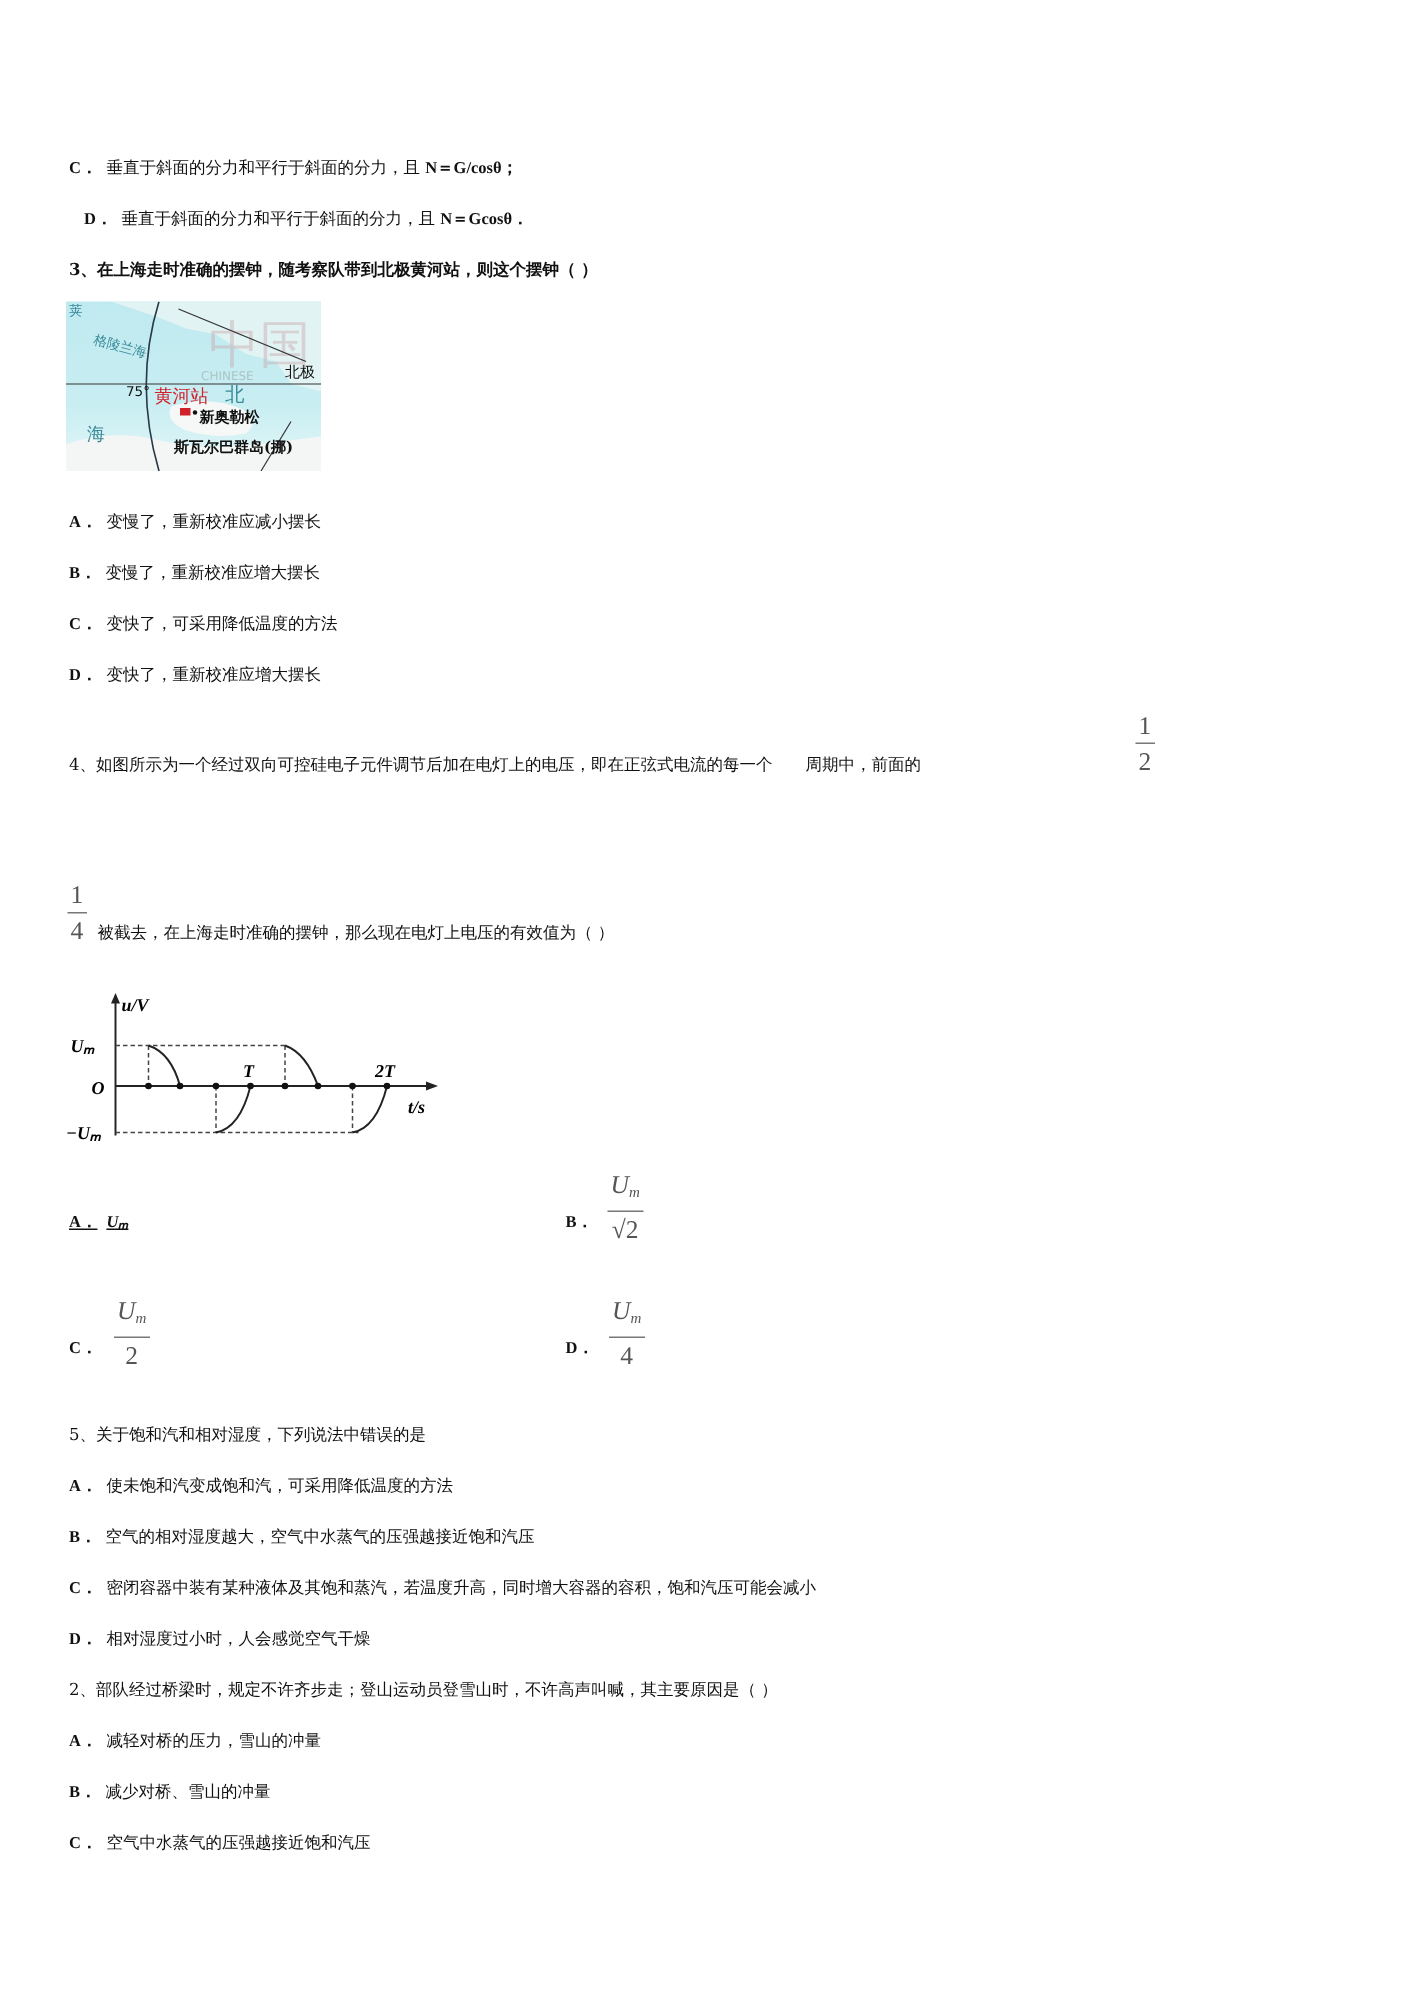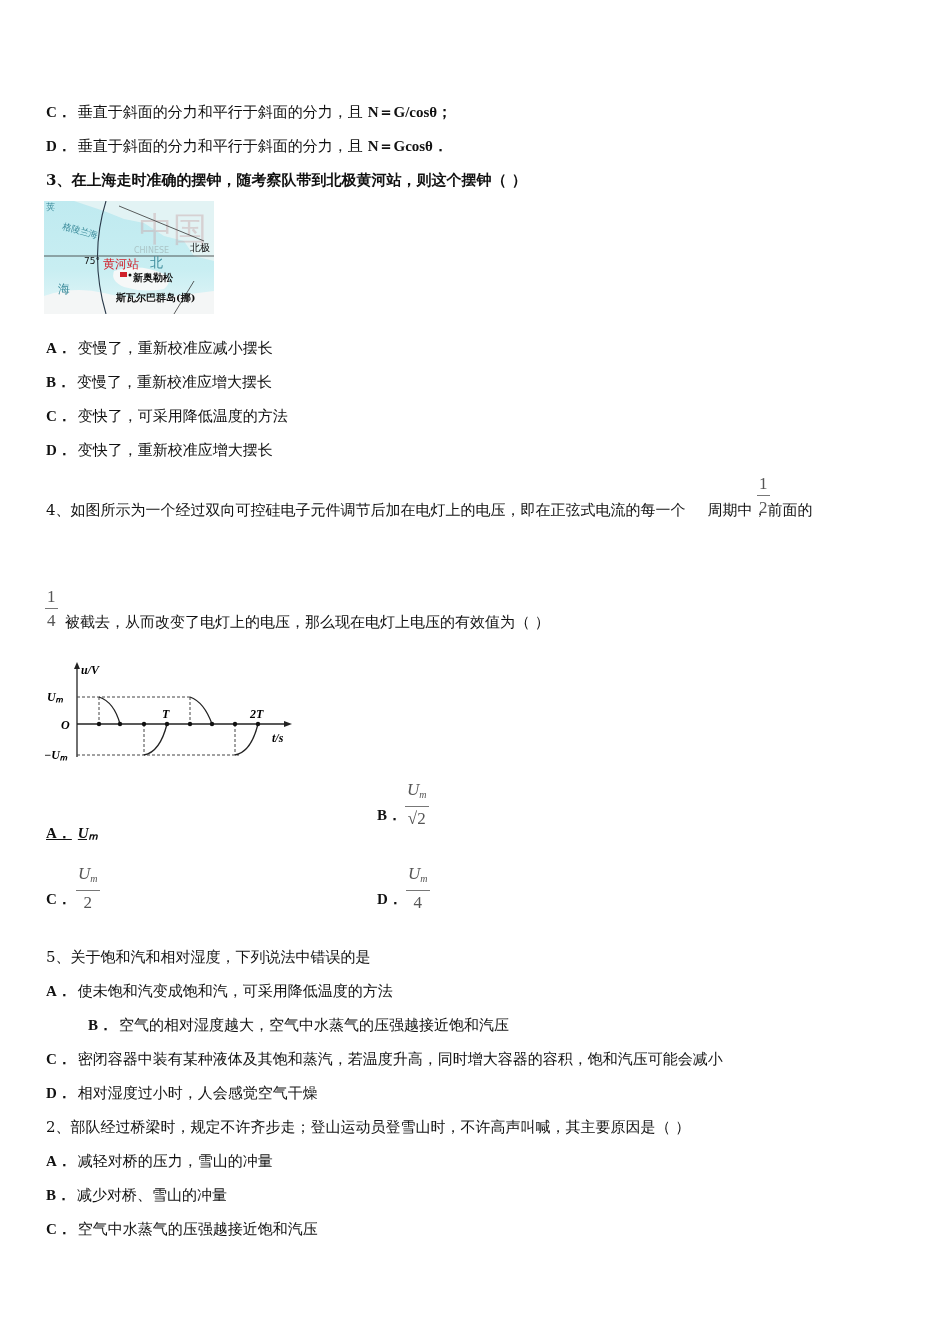--- a/index.html
+++ b/index.html
@@ -1,38 +1,38 @@
 <!DOCTYPE html>
 <html><head>
 <meta charset="utf-8">
 <style>
   html, body { margin: 0; padding: 0; background: #ffffff; }
   body { width: 950px; height: 1344px; position: relative; overflow: hidden;
          font-family: "DejaVu Serif", "Liberation Serif", serif; color: #111; }
-  .line { position: absolute; left: 46px; font-size: 15px; line-height: 20px; white-space: nowrap; text-align: center; }
+  .line { position: absolute; left: 46px; font-size: 11px; line-height: 20px; white-space: nowrap; text-align: center; }
   .lbl { font-weight: bold; font-family: "Liberation Serif", serif; margin-right: 6px; }
   .math { font-family: "Liberation Serif", serif; font-weight: bold; }
   .frac { position: absolute; display: inline-flex; flex-direction: column; align-items: center;
           font-family: "Liberation Serif", serif; color: #555; font-size: 17px; line-height: 19px; }
   .frac .bar { width: 100%; border-top: 1px solid #777; margin: 2px 0; }
   .frac .num, .frac .den { padding: 0 2px; }
   .um-frac .num { font-style: italic; }
   .um-frac .num sub { font-size: 10px; vertical-align: -3px; font-style: italic; }
   .map { position: absolute; left: 44px; top: 201px; width: 170px; height: 113px; overflow: hidden;
          background: linear-gradient(180deg, #bfeaf0 0%, #c8eef2 60%, #e4f6f8 100%); }
   .map svg { position: absolute; left: 0; top: 0; }
   .chart { position: absolute; left: 44px; top: 662px; text-decoration: underline; }
 </style>
 </head>
 <body>
 
 <div class="line" style="top:102px;">
   <span class="lbl">C．</span><span>垂直于斜面的分力和平行于斜面的分力，且 </span><span class="math">N＝G/cosθ；</span>
 </div>
-<div class="line" style="top:136px;">
+<div class="line" style="top:136px;margin-left:10px;">
   <span class="lbl">D．</span><span>垂直于斜面的分力和平行于斜面的分力，且 </span><span class="math">N＝Gcosθ．</span>
 </div>
 
 <div class="line" style="top:170px;font-weight:bold;">3、在上海走时准确的摆钟，随考察队带到北极黄河站，则这个摆钟（   ）</div>
 
 <div class="map">
   <svg width="170" height="113" viewBox="0 0 170 113">
 
     <path d="M30,0 L170,0 L170,60 L150,55 L140,40 L120,35 L100,22 L80,18 L60,10 Z" fill="#e8f4f5" opacity="0.85"></path>
     <path d="M70,70 Q95,62 118,72 Q130,80 120,88 Q100,92 80,86 Q66,80 70,70 Z" fill="#f6f8f8"></path>
@@ -80,21 +80,21 @@
   <span class="num">1</span>
   <span class="bar"></span>
   <span class="den">2</span>
 </div>
 
 <div class="frac" style="left:45px; top:587px;">
   <span class="num">1</span>
   <span class="bar"></span>
   <span class="den">4</span>
 </div>
-<div class="line" style="top:612px; left:65px;">被截去，从而改变了电灯上的电压，那么现在电灯上电压的有效值为（    ）</div>
+<div class="line" style="top:612px; left:65px;">被截去，在上海走时准确的摆钟，那么现在电灯上电压的有效值为（    ）</div>
 
 <div class="chart">
   <svg width="250" height="100" viewBox="0 0 250 100" font-family="Liberation Serif, serif">
 
     <line x1="33" y1="95" x2="33" y2="4" stroke="#222" stroke-width="1.3"></line>
     <polygon points="33,0 30,7 36,7" fill="#222"></polygon>
     <line x1="33" y1="62" x2="243" y2="62" stroke="#222" stroke-width="1.3"></line>
     <polygon points="248,62 240,59 240,65" fill="#222"></polygon>
 
     <line x1="33" y1="35" x2="148" y2="35" stroke="#444" stroke-width="1" stroke-dasharray="3,2"></line>
@@ -124,21 +124,21 @@
     <text x="37" y="12" font-size="12" font-style="italic" font-weight="bold">u/V</text>
     <text x="3" y="39" font-size="12" font-style="italic" font-weight="bold">Uₘ</text>
     <text x="17" y="67" font-size="12" font-style="italic" font-weight="bold">O</text>
     <text x="0" y="97" font-size="12" font-style="italic" font-weight="bold">−Uₘ</text>
     <text x="118" y="56" font-size="12" font-style="italic" font-weight="bold">T</text>
     <text x="206" y="56" font-size="12" font-style="italic" font-weight="bold">2T</text>
     <text x="228" y="80" font-size="12" font-style="italic" font-weight="bold">t/s</text>
   </svg>
 </div>
 
-<div class="line" style="top:823px;text-decoration:underline;">
+<div class="line" style="top:805px;text-decoration:underline;">
   <span class="lbl">A．</span><span class="math" style="font-style:italic;">Uₘ</span>
 </div>
 
 <div class="line" style="top:805px; left:377px;">
   <span class="lbl">B．</span>
 </div>
 <div class="frac um-frac" style="left:405px; top:780px;">
   <span class="num"><span>U</span><sub>m</sub></span>
   <span class="bar"></span>
   <span class="den">√2</span>
@@ -159,21 +159,21 @@
 <div class="frac um-frac" style="left:406px; top:864px;">
   <span class="num"><span>U</span><sub>m</sub></span>
   <span class="bar"></span>
   <span class="den">4</span>
 </div>
 
 <div class="line" style="top:947px;">5、关于饱和汽和相对湿度，下列说法中错误的是</div>
 <div class="line" style="top:981px;">
   <span class="lbl">A．</span><span>使未饱和汽变成饱和汽，可采用降低温度的方法</span>
 </div>
-<div class="line" style="top:1015px;margin-left:42px;">
+<div class="line" style="top:1015px;">
   <span class="lbl">B．</span><span>空气的相对湿度越大，空气中水蒸气的压强越接近饱和汽压</span>
 </div>
 <div class="line" style="top:1049px;">
   <span class="lbl">C．</span><span>密闭容器中装有某种液体及其饱和蒸汽，若温度升高，同时增大容器的容积，饱和汽压可能会减小</span>
 </div>
 <div class="line" style="top:1083px;">
   <span class="lbl">D．</span><span>相对湿度过小时，人会感觉空气干燥</span>
 </div>
 
 <div class="line" style="top:1117px;">2、部队经过桥梁时，规定不许齐步走；登山运动员登雪山时，不许高声叫喊，其主要原因是（   ）</div>

